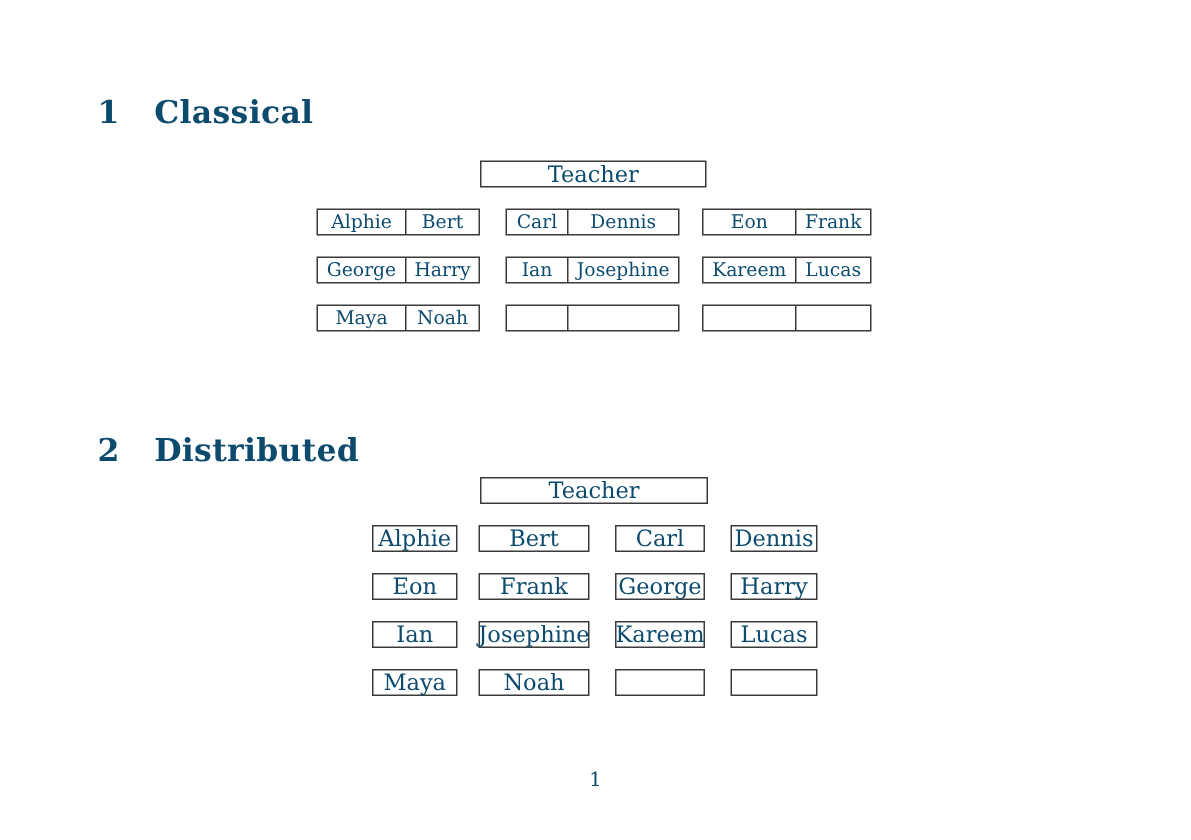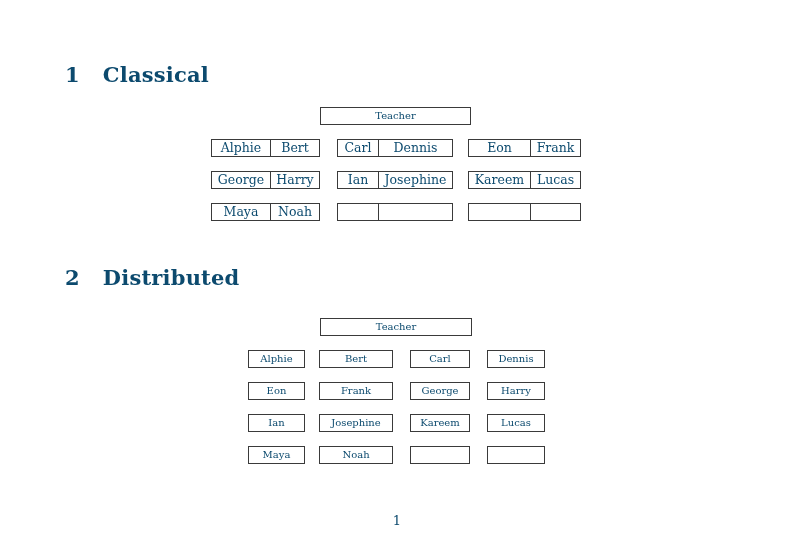--- a/index.html
+++ b/index.html
@@ -19,21 +19,21 @@
     letter-spacing: 0.2px;
     white-space: nowrap;
   }
   .sec-num { display: inline-block; margin-right: 23px; }
   .box {
     border: 1px solid #3a3a3a;
     height: 18px;
     display: flex;
     align-items: center;
     justify-content: center;
-    font-size: 10px;
+    font-size: 15px;
     line-height: 16px;
     white-space: nowrap;
   }
   .pair {
     border: 1px solid #3a3a3a;
     height: 18px;
     display: flex;
   }
   .pair .cell {
     display: flex;
@@ -98,21 +98,21 @@
   </div>
   <div class="abs pair" style="left:337px; top:203px; width:116px;">
     <span class="cell" style="width:40px;"></span>
     <span class="cell c2"></span>
   </div>
   <div class="abs pair" style="left:468px; top:203px; width:113px;">
     <span class="cell" style="width:61px;"></span>
     <span class="cell c2"></span>
   </div>
 
-  <div class="abs heading" style="left:65px; top:265px;text-align:center;">
+  <div class="abs heading" style="left:65px; top:287px;text-align:center;">
     <span class="sec-num">2</span><span>Distributed</span>
   </div>
 
   <div class="abs box" style="left:320px; top:318px; width:152px;">Teacher</div>
 
   <div class="abs box" style="left:248px; top:350px; width:57px;">Alphie</div>
   <div class="abs box" style="left:319px; top:350px; width:74px;">Bert</div>
   <div class="abs box" style="left:410px; top:350px; width:60px;">Carl</div>
   <div class="abs box" style="left:487px; top:350px; width:58px;">Dennis</div>
 

